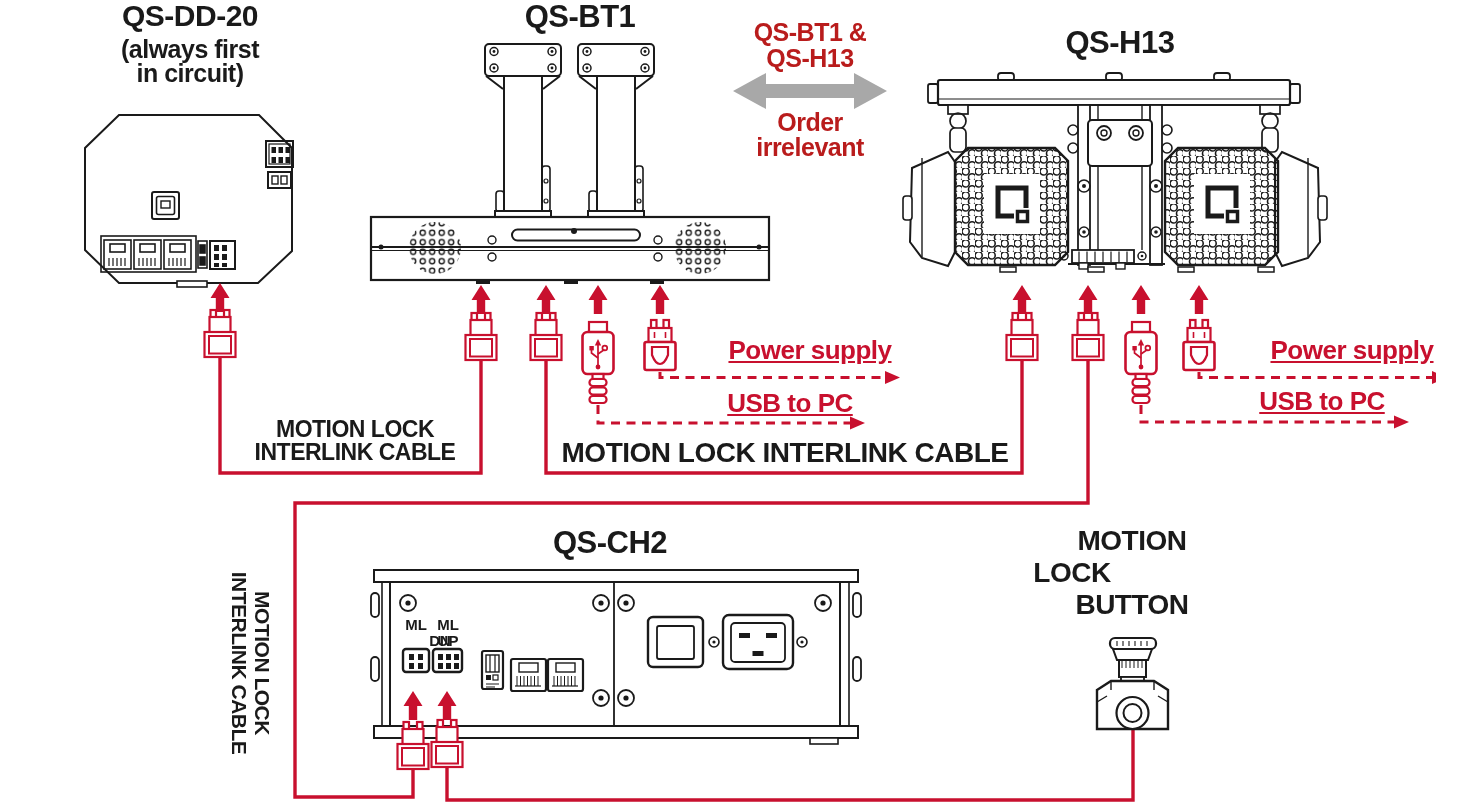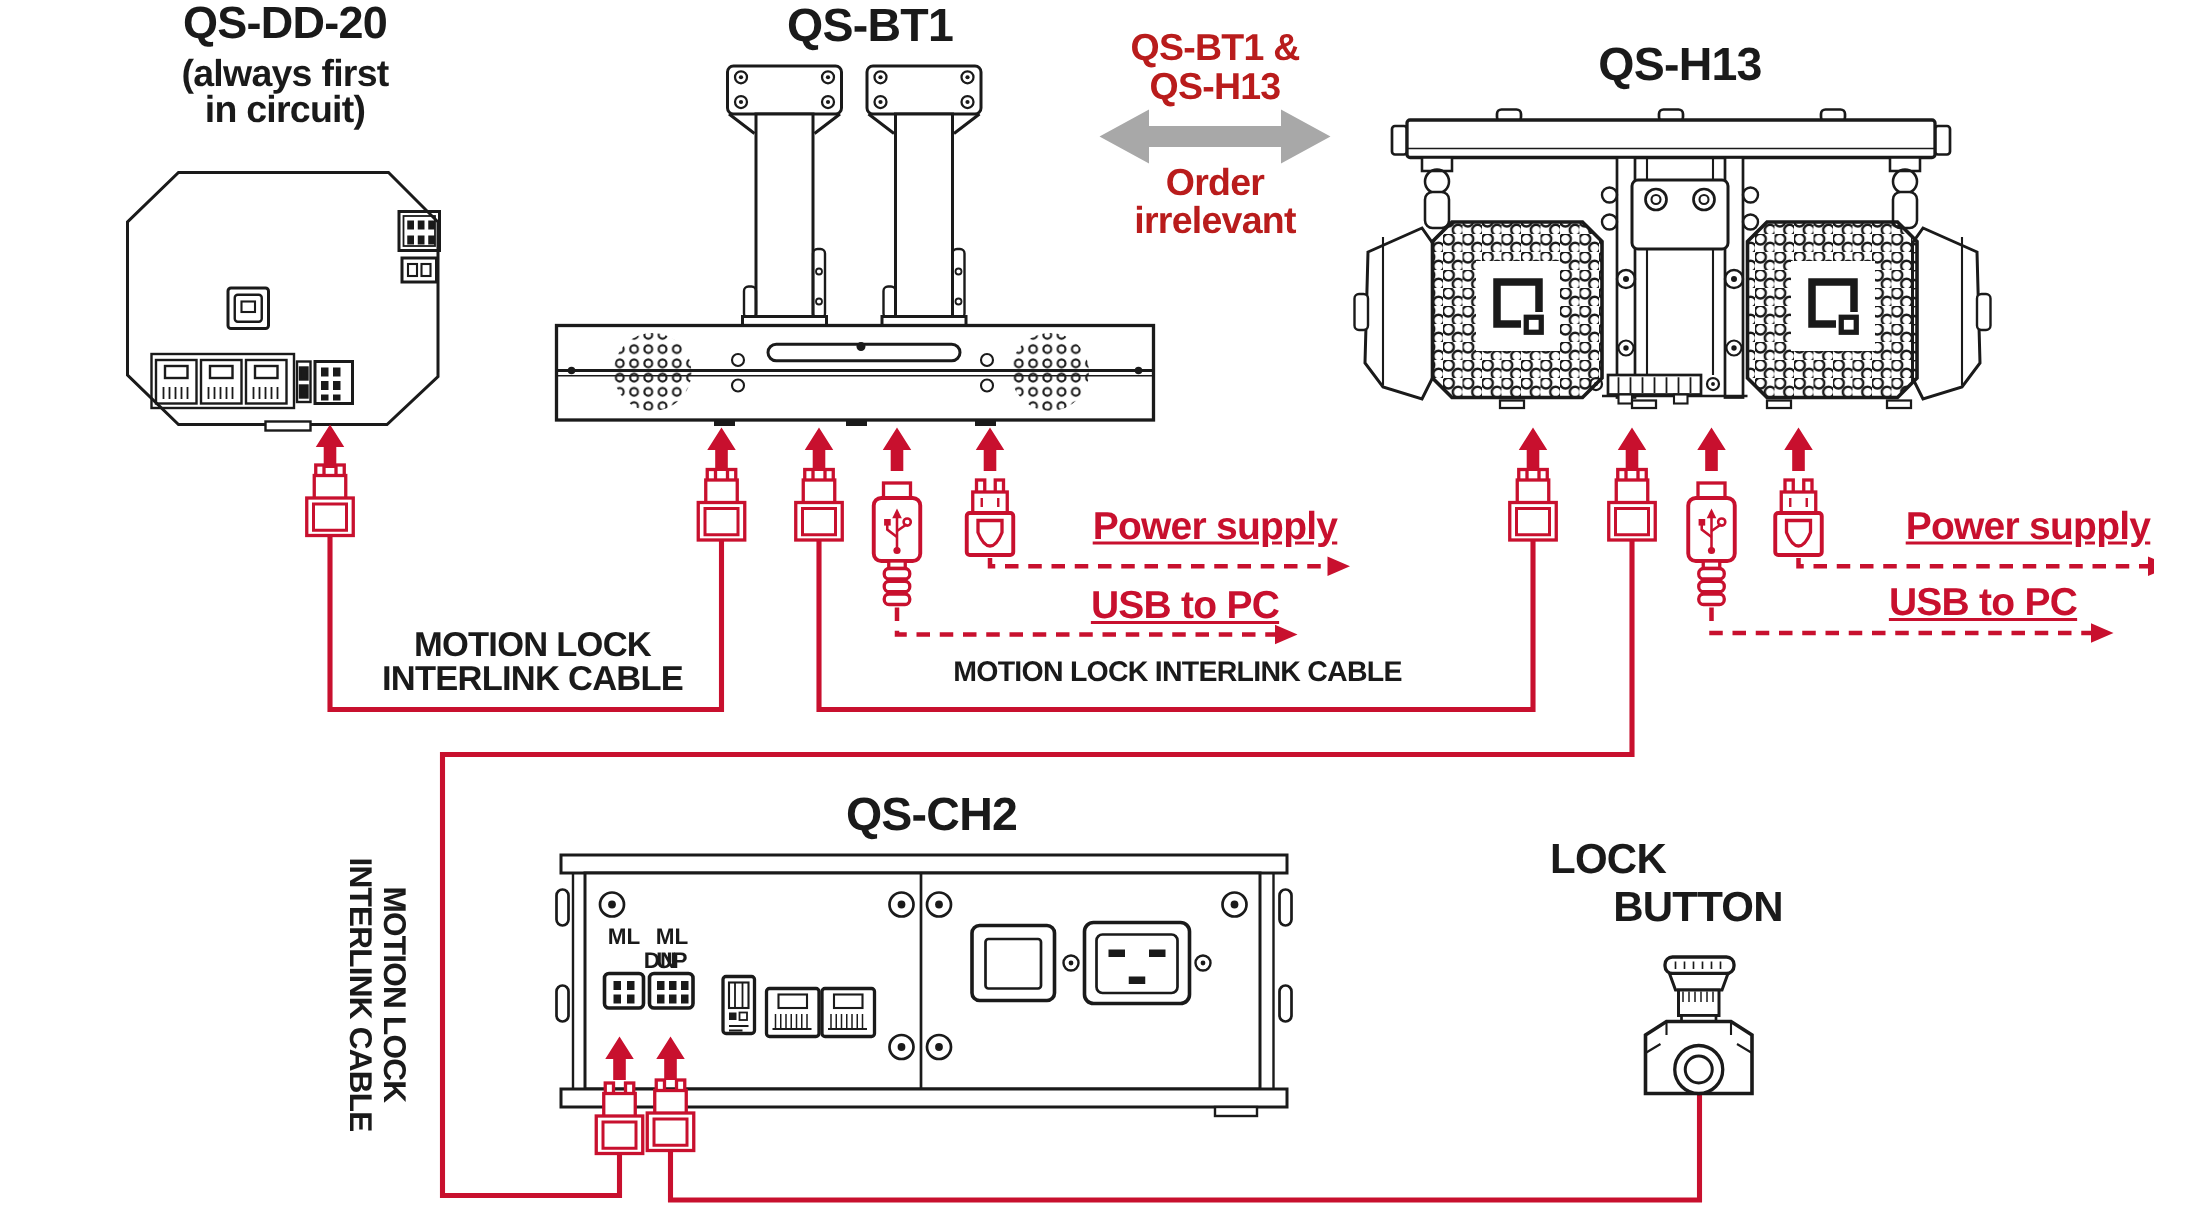--- a/index.html
+++ b/index.html
@@ -5,21 +5,21 @@
   html,body{margin:0;padding:0;background:#fff;}
   .stage{position:relative;width:1436px;height:810px;background:#fff;overflow:hidden;
          font-family:"Liberation Sans","DejaVu Sans",sans-serif;}
   svg{position:absolute;left:0;top:0;}
   .label{position:absolute;font-weight:800;color:#1a1a1a;text-align:center;
          white-space:nowrap;line-height:1;letter-spacing:-0.5px;}
   .t30{font-size:30px;} .t31{font-size:31px;} .t25{font-size:25px;}
   .red{color:#c8102e;font-size:26px;text-decoration:underline;}
   .gray{color:#b91c1c;font-size:25px;}
   .cable1{font-size:23px;}
-  .cable2{font-size:19px;text-align:center;}
+  .cable2{font-size:28px;text-align:center;}
   .mlsm{font-size:15px;letter-spacing:0;}
   .mlb{font-size:28px;}
   .vert{position:absolute;left:119px;top:638px;width:260px;height:50px;
         transform:rotate(90deg);text-align:center;font-weight:800;color:#1a1a1a;
         font-size:21px;line-height:1.1;letter-spacing:-0.5px;white-space:nowrap;}
 </style>
 </head>
 <body>
 
 <div class="stage">
@@ -428,27 +428,28 @@
 <div class="label cable1" style="left:235px;top:418px;width:240px;">MOTION LOCK</div>
 <div class="label cable1" style="left:235px;top:441px;width:240px;">INTERLINK CABLE</div>
 
 <div class="label cable2" style="left:560px;top:439px;width:450px;">MOTION LOCK INTERLINK CABLE</div>
 
 <div class="label red" style="left:712px;top:337px;width:196px;">Power supply</div>
 <div class="label red" style="left:692px;top:390px;width:196px;">USB to PC</div>
 <div class="label red" style="left:1254px;top:337px;width:196px;">Power supply</div>
 <div class="label red" style="left:1224px;top:388px;width:196px;">USB to PC</div>
 
-<div class="label t31" style="left:521px;top:527px;width:200px;">QS-CH2</div>
+<div class="label t31" style="left:510px;top:527px;width:200px;">QS-CH2</div>
 
 <div class="label mlsm" style="left:401px;top:617px;width:30px;">ML</div>
 <div class="label mlsm" style="left:401px;top:633px;width:30px;margin-left:24px;">DN</div>
 <div class="label mlsm" style="left:433px;top:617px;width:30px;">ML</div>
 <div class="label mlsm" style="left:433px;top:633px;width:30px;">UP</div>
 
+<div class="label mlb" style="left:1032px;top:527px;width:200px;">MOTION</div>
 <div class="label mlb" style="left:972px;top:559px;width:200px;">LOCK</div>
 <div class="label mlb" style="left:1032px;top:591px;width:200px;">BUTTON</div>
 
 <div class="vert">
   <div>MOTION LOCK</div>
   <div>INTERLINK CABLE</div>
 </div>
 
 </div>
 

